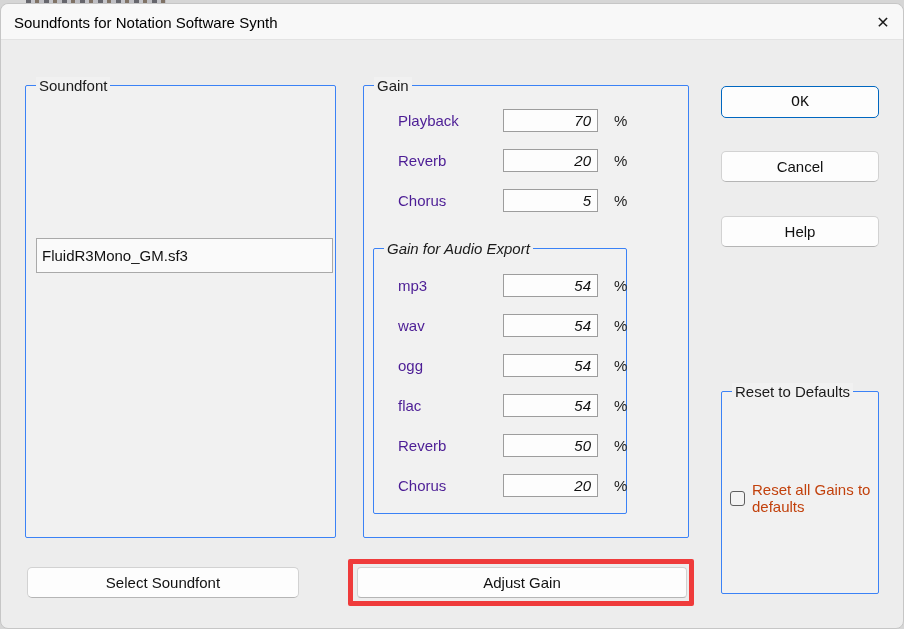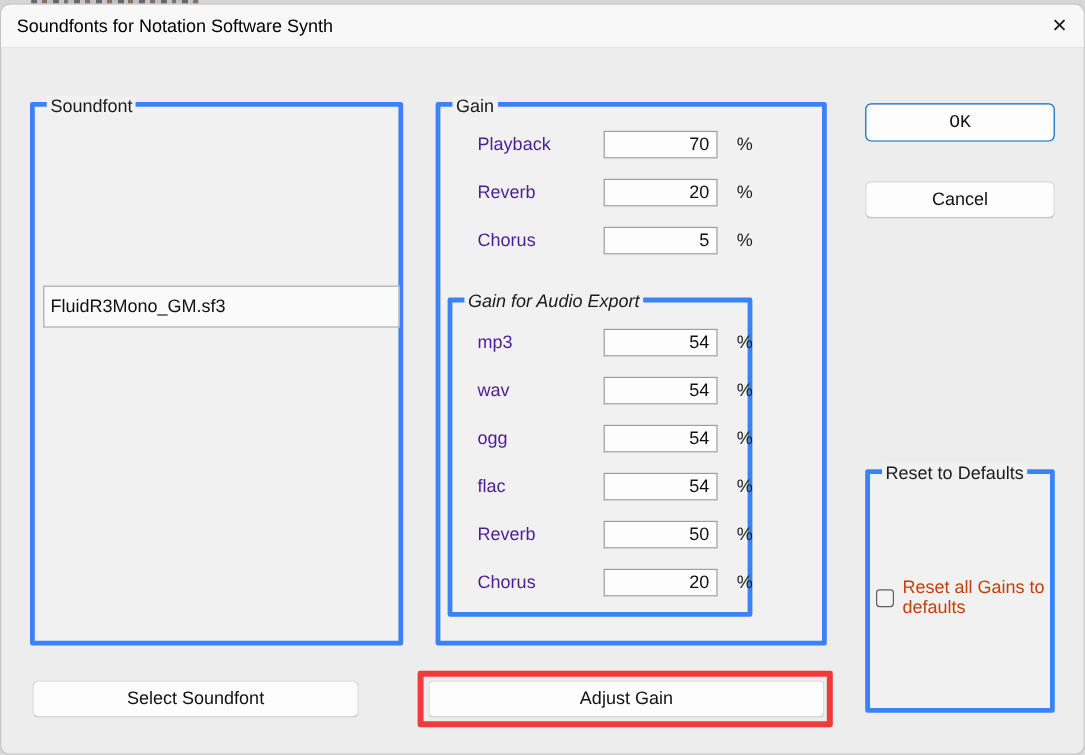--- a/index.html
+++ b/index.html
@@ -33,21 +33,21 @@
     font-size: 15px; color: #000;
   }
   .close-btn {
     position: absolute; right: 5px; top: 3px; width: 30px; height: 30px;
     display: flex; align-items: center; justify-content: center;
     font-size: 16px; color: #1a1a1a; cursor: pointer;
   }
   .group {
     position: absolute;
     background: #f1f1f1;
-    border: 4px solid #3b82f6;
+    border: 1px solid #3b82f6;
     border-radius: 2px;
   }
   .group-label {
     position: absolute; left: 10px; top: -9px;
     background: #f1f1f1; padding: 0 3px;
     font-size: 15px; color: #1b1b1b; white-space: nowrap;
   }
   .g-soundfont { left: 24px; top: 81px; width: 311px; height: 453px; }
   .g-gain      { left: 362px; top: 81px; width: 326px; height: 453px; }
   .g-export    { left: 372px; top: 244px; width: 254px; height: 266px; background:#f1f1f1;font-style:italic; }
@@ -62,21 +62,21 @@
   .grow { position: absolute; left: 397px; width: 260px; height: 23px; }
   .rlabel {
     position: absolute; left: 0; top: 0; height: 23px;
     display: flex; align-items: center;
     font-size: 15px; color: #4c1d95;
   }
   .num {
     position: absolute; left: 105px; top: 0; width: 95px; height: 23px;
     background: #fdfdfd; border: 1px solid #9d9d9d;
     font-family: "Liberation Sans", sans-serif;
-    font-size: 15px; color: #111; text-align: right; padding-right: 6px;
+    font-size: 15px; color: #111; text-align: right; padding-right: 6px; font-style: italic;
   }
   .pct {
     position: absolute; left: 216px; top: 0; height: 23px;
     display: flex; align-items: center;
     font-size: 15px; color: #1b1b1b;
   }
   .btn {
     position: absolute;
     background: #fdfdfd;
     border: 1px solid #d2d2d2;
@@ -179,20 +179,21 @@
     <span class="pct">%</span>
   </div>
   <div class="grow" style="top:470px">
     <span class="rlabel">Chorus</span>
     <input class="num" value="20" style="">
     <span class="pct">%</span>
   </div>
 
   <button class="btn btn-ok">OK</button>
   <button class="btn btn-cancel">Cancel</button>
+  <button class="btn btn-help">Help</button>
 
   <div class="group g-reset">
     <span class="group-label">Reset to Defaults</span>
   </div>
   <div class="check-row">
     <div class="checkbox"></div>
     <div class="check-label">Reset all Gains to defaults</div>
   </div>
 
   <button class="btn btn-select">Select Soundfont</button>

